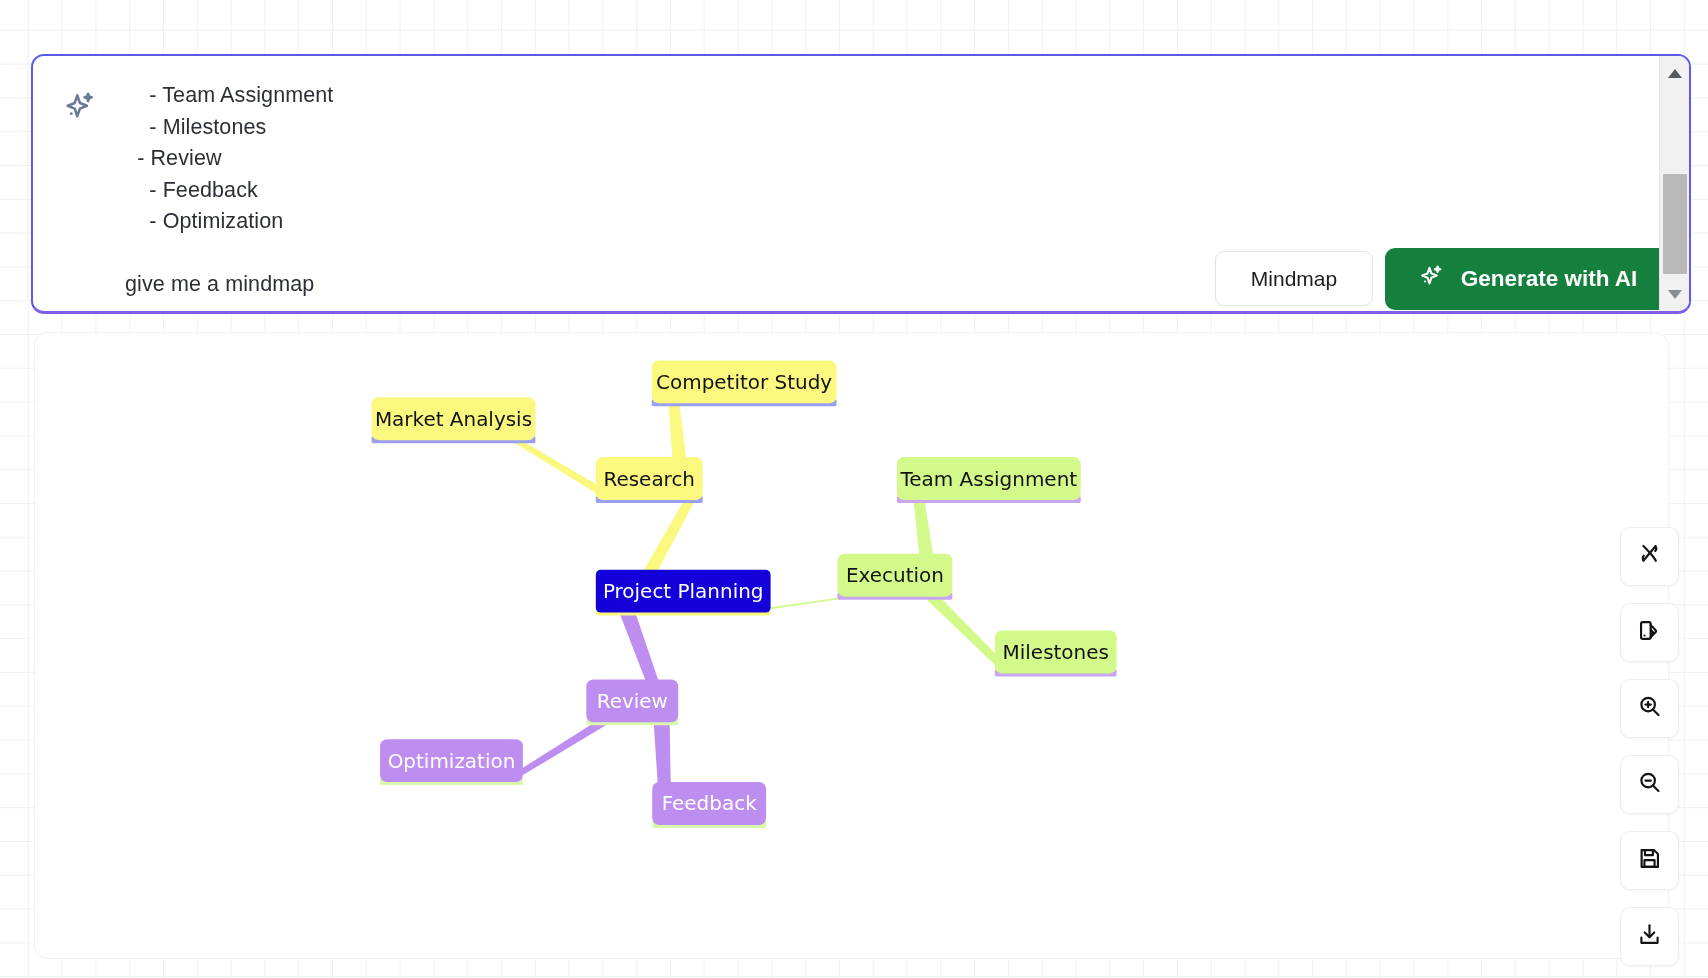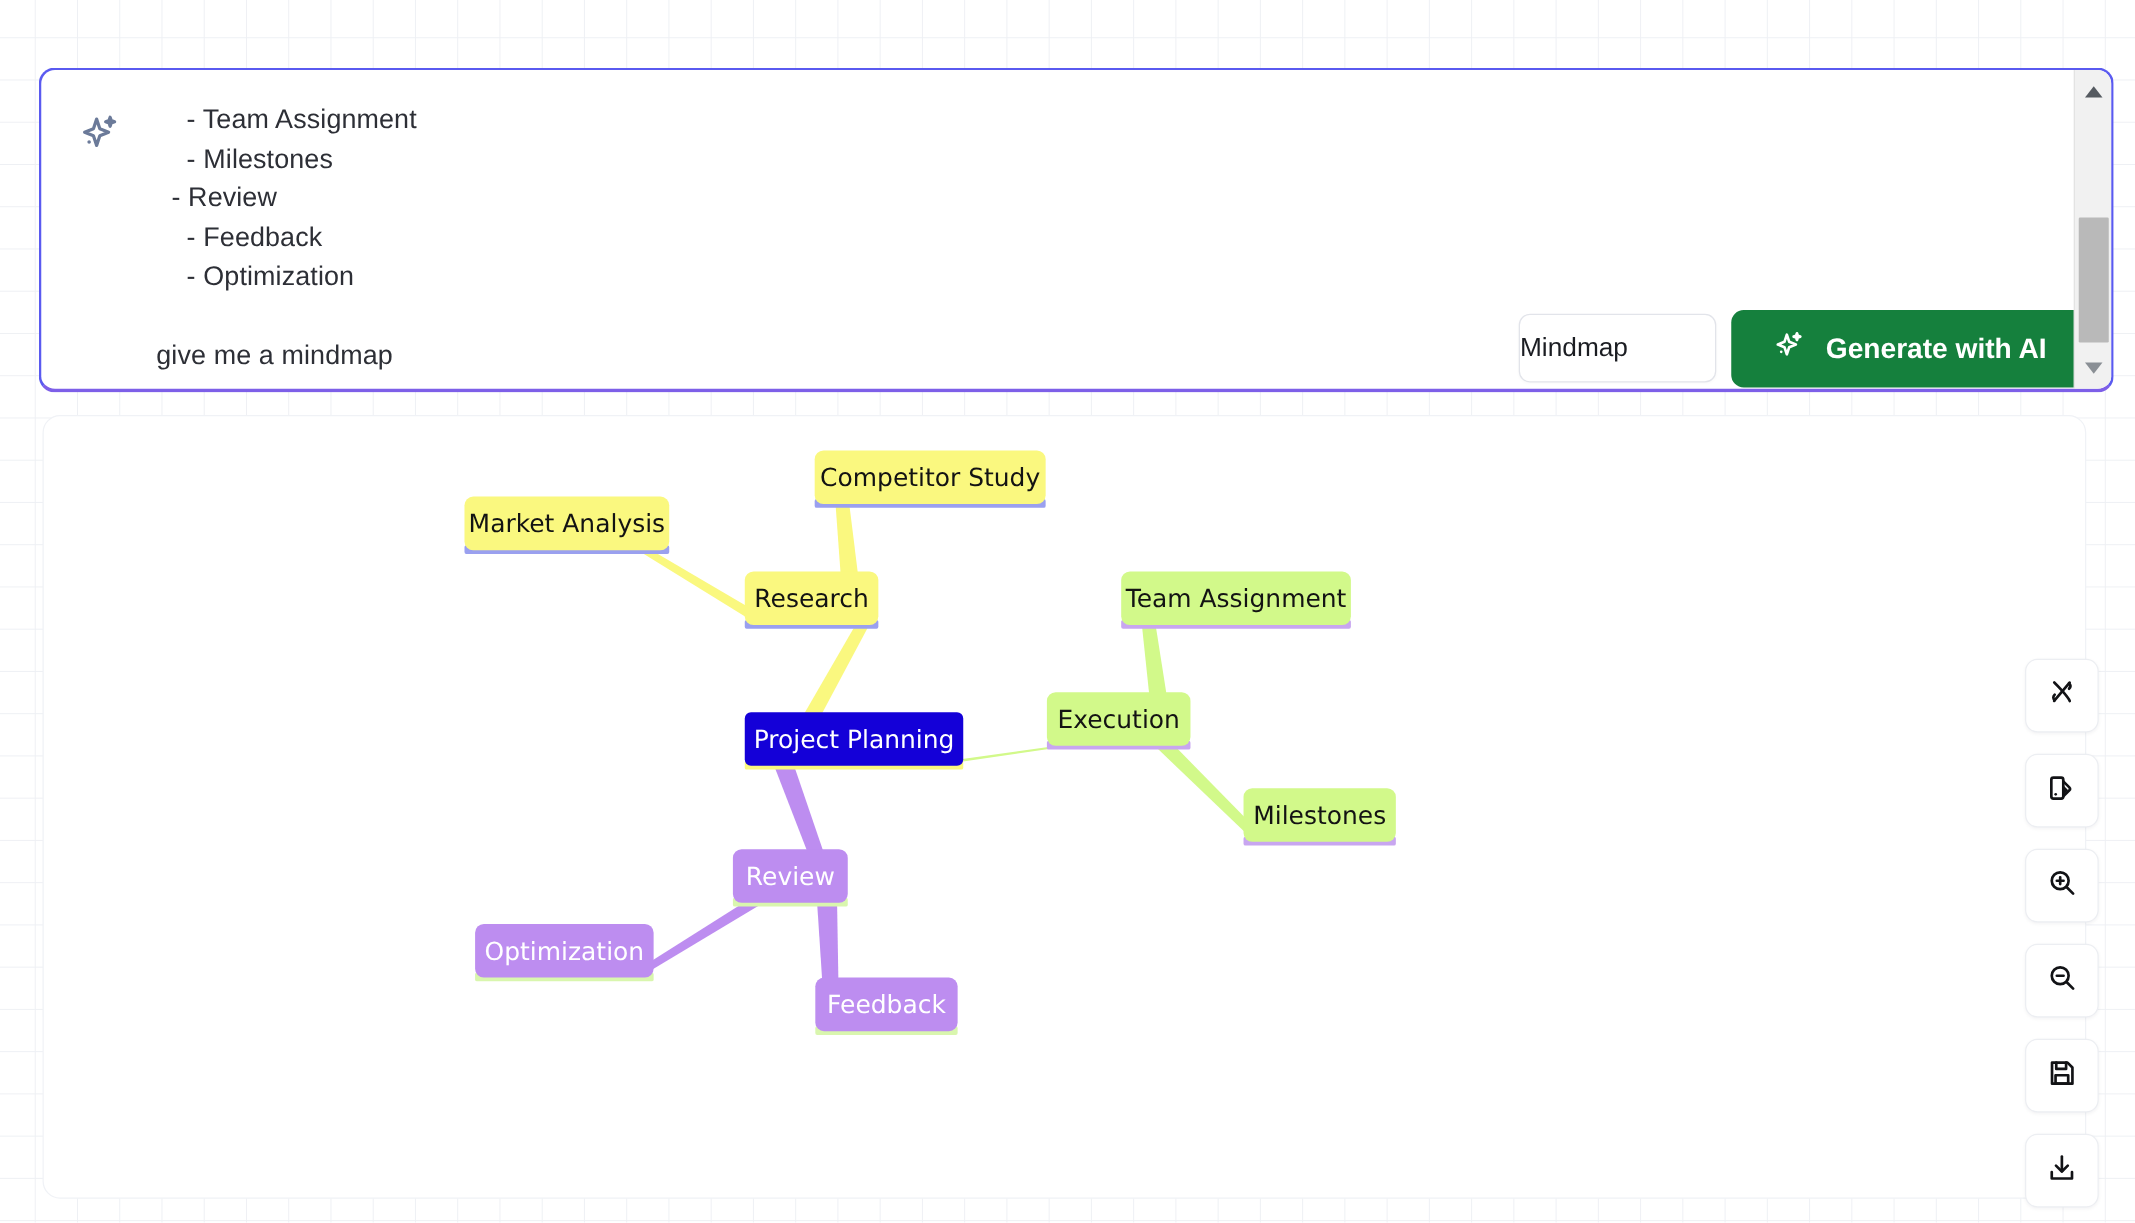--- a/index.html
+++ b/index.html
@@ -85,21 +85,21 @@
     border-radius: 1px;
   }
 
   
   #mindmap-btn {
     position: absolute; left: 1182px; top: 195px;
     width: 158px; height: 55px;
     background: #ffffff;
     border: 1px solid #e2e4ea;
     border-radius: 9px;
-    display: flex; align-items: center; 
+    display: flex; align-items: center; justify-content: center;
     font-size: 21px; color: #1b1d22;
     cursor: pointer;
     box-shadow: 0 1px 2px rgba(0,0,0,0.02);
   }
   #generate-btn {
     position: absolute; left: 1352px; top: 192px;
     width: 285px; height: 62px;
     background: #15803d;
     border-radius: 10px;
     display: flex; align-items: center; justify-content: center;

